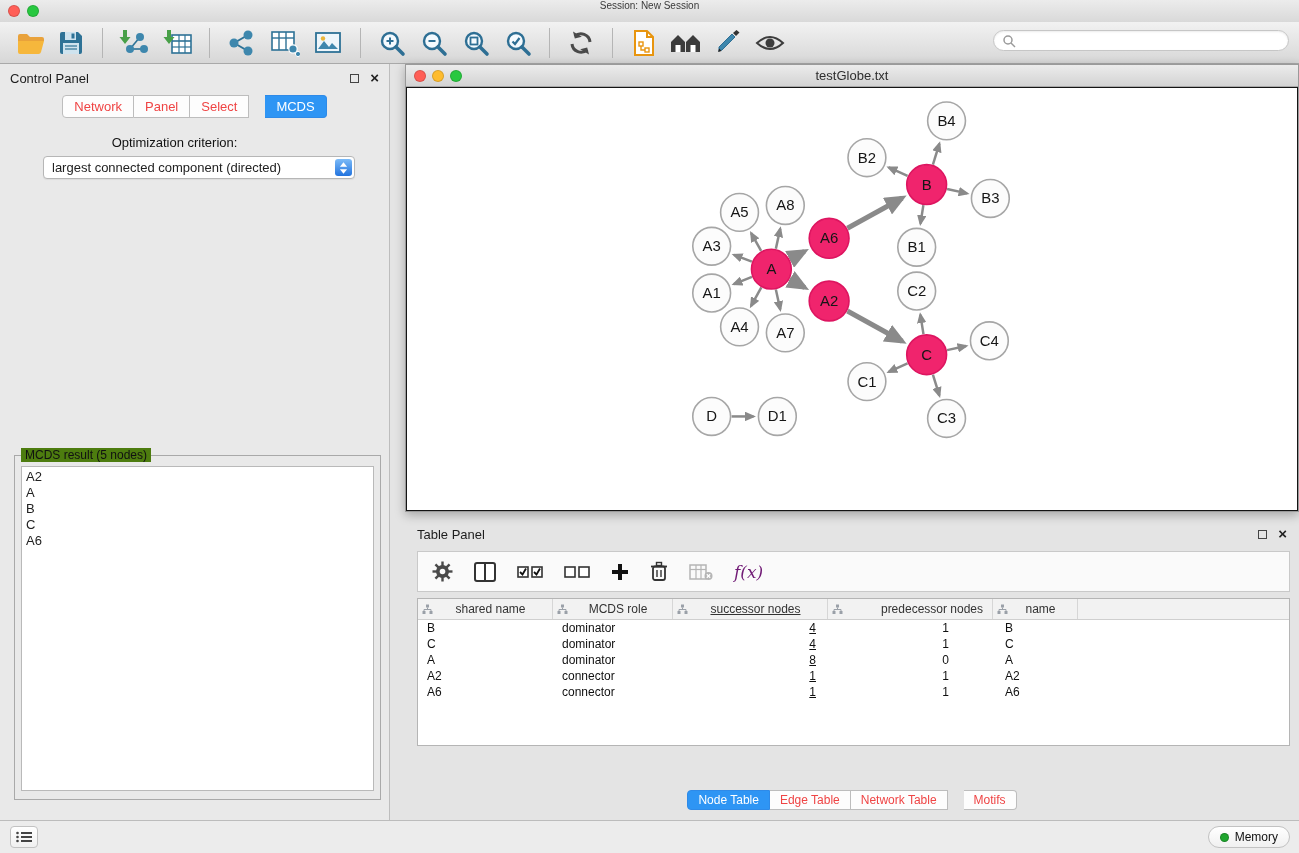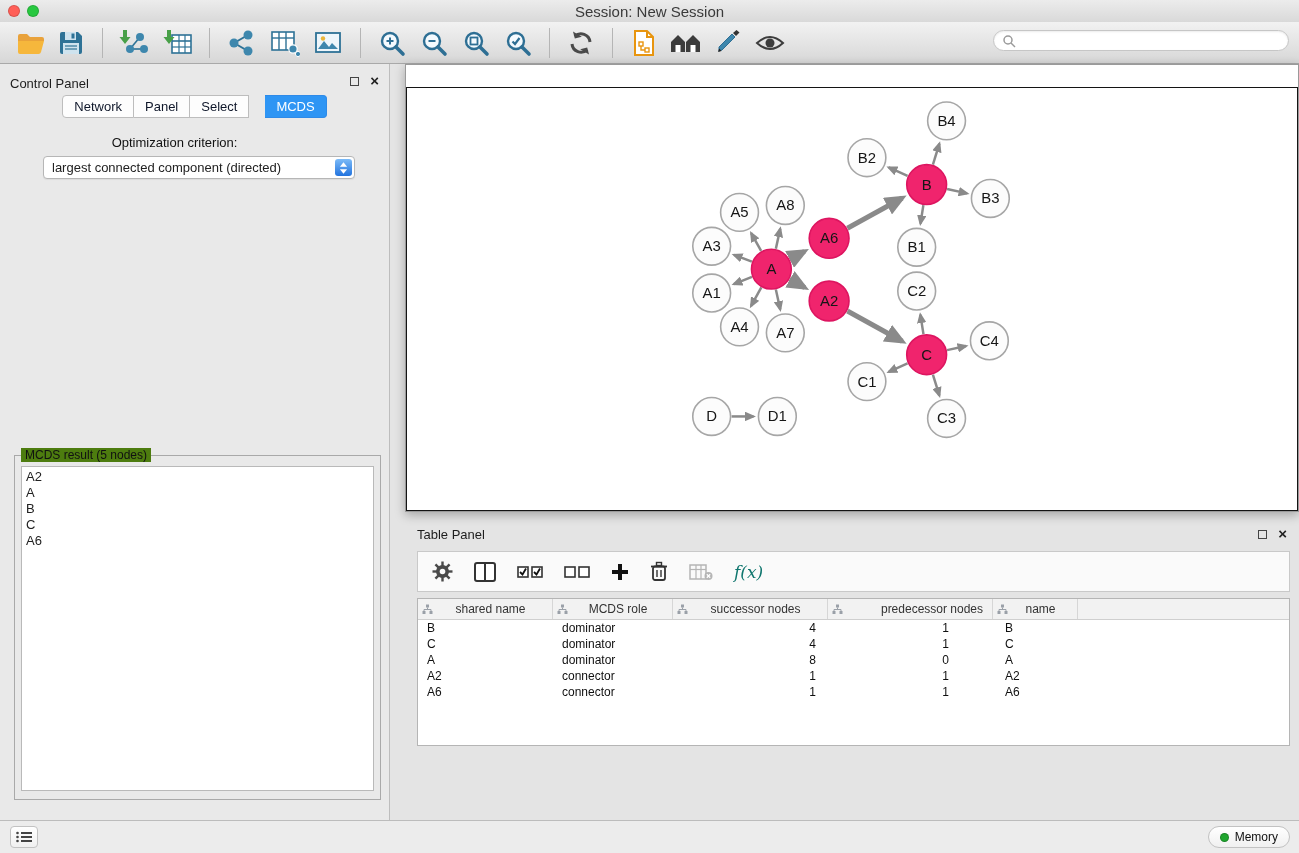--- a/index.html
+++ b/index.html
@@ -2,22 +2,22 @@
 <html><head>
 <meta charset="utf-8">
 <style>
   *{margin:0;padding:0;box-sizing:border-box;}
   html,body{width:1299px;height:853px;}
   body{font-family:"Liberation Sans",sans-serif;background:#e4e4e4;position:relative;overflow:hidden;color:#222;}
 
   
   .titlebar{position:absolute;top:0;left:0;right:0;height:22px;
     background:linear-gradient(#ececec,#d9d9d9);
-    display:flex;align-items:center;justify-content:center;
-    font-size:15px;color:#3a3a3a;}
+    display:flex;justify-content:center;
+    font-size:10px;color:#3a3a3a;}
   .lights{position:absolute;left:8px;top:5px;display:flex;gap:7px;}
   .light{width:12px;height:12px;border-radius:50%;border:1px solid rgba(0,0,0,.15);}
   .light.red{background:#ff5f57;}
   .light.yellow{background:#febc2e;}
   .light.green{background:#28c840;}
 
   
   .toolbar{position:absolute;top:22px;left:0;right:0;height:42px;
     background:linear-gradient(#f2f2f2,#d7d7d7);border-bottom:1px solid #a9a9a9;
     display:flex;align-items:center;padding:0 14px;}
@@ -25,27 +25,27 @@
   .tb-gap6{margin-right:6px;} .tb-gap10{margin-right:10px;} .tb-gap8{margin-right:8px;}
   .tb-sep{width:1px;height:30px;background:#b5b5b5;margin:0 14px;flex:0 0 auto;}
   .search-box{position:absolute;right:10px;top:8px;width:296px;height:21px;background:#fff;
     border:1px solid #c6c6c6;border-radius:11px;display:flex;align-items:center;padding:0 8px;gap:5px;
     box-shadow:inset 0 1px 2px rgba(0,0,0,.08);}
   .search-box input{border:none;outline:none;flex:1;font-size:12px;font-family:"Liberation Sans",sans-serif;background:transparent;}
 
   
   .control-panel{position:absolute;left:0;top:64px;width:390px;bottom:33px;
     background:#e9e9e9;border-right:1px solid #bdbdbd;}
-  .panel-header{position:absolute;top:0;left:0;right:0;height:28px;display:flex;align-items:flex-start;
+  .panel-header{position:absolute;top:0;left:0;right:0;height:28px;display:flex;align-items:center;
     padding:12px 10px;font-size:13px;color:#1d1d1d;}
   .win-btns{margin-left:auto;display:flex;gap:11px;align-items:center;}
   .float-box{width:9px;height:9px;border:1.5px solid #444;display:inline-block;}
   .close-x{font-size:15px;font-weight:bold;color:#222;line-height:10px;}
   .cp-tabs{position:absolute;top:31px;left:0;right:0;display:flex;justify-content:center;}
-  .seg-tab{font-size:13px;padding:3px 11px;background:#fdfdfd;border:1px solid #bdbdbd;border-left-width:0;color:#0f172a;}
+  .seg-tab{font-size:13px;padding:3px 11px;background:#fdfdfd;border:1px solid #bdbdbd;border-left-width:0;color:#ef4444;}
   .seg-tab:first-child{border-left-width:1px;border-top-left-radius:4px;border-bottom-left-radius:4px;}
   .seg-tab:last-child{border-top-right-radius:4px;border-bottom-right-radius:4px;margin-left:16px;}
   .seg-tab.active{background:#2e95f4;border-color:#2e8ae8;color:#fff;}
   .opt-label{position:absolute;top:71px;left:0;right:40px;text-align:center;font-size:13px;color:#111;}
   .combo{position:absolute;top:92px;left:43px;width:312px;height:23px;background:#fff;
     border:1px solid #b6b6b6;border-radius:4px;display:flex;align-items:center;
     font-size:13px;padding:0 24px 0 8px;box-shadow:0 1px 1px rgba(0,0,0,.06);white-space:nowrap;overflow:hidden;}
   .stepper{position:absolute;right:2px;top:2px;width:17px;height:17px;border-radius:3px;
     background:linear-gradient(#7cbbf8,#2273de);display:flex;align-items:center;justify-content:center;}
   .btn-row{position:absolute;top:126px;left:0;right:0;display:flex;justify-content:center;gap:13px;}
@@ -69,31 +69,31 @@
   #graph-svg{width:100%;height:100%;display:block;}
   .node-label{font-family:"Liberation Sans",sans-serif;font-size:15px;fill:#161616;}
 
   
   .table-panel{position:absolute;left:405px;top:522px;right:0;bottom:33px;}
   .tp-header{position:absolute;top:0;left:0;right:0;height:24px;display:flex;align-items:center;
     padding:0 12px;font-size:13px;color:#1d1d1d;}
   .tp-toolbar{position:absolute;top:29px;left:12px;right:9px;height:41px;background:#fafafa;
     border:1px solid #c9c9c9;display:flex;align-items:center;gap:21px;padding:0 14px;}
   .tp-tool{display:flex;align-items:center;justify-content:center;}
-  .fx{font-family:"DejaVu Serif",serif;font-style:italic;font-size:17px;color:#0f766e;}
+  .fx{font-family:"DejaVu Serif",serif;font-style:italic;font-size:17px;color:#701a75;}
   .tp-table{position:absolute;top:76px;left:12px;right:9px;height:148px;background:#fff;
     border:1px solid #b5b5b5;overflow:hidden;}
   .thead{display:flex;border-bottom:1px solid #cfcfcf;background:#f2f2f2;}
   .th{display:flex;align-items:center;height:20px;font-size:12px;color:#333;
     border-right:1px solid #d6d6d6;padding:0 4px;background:#f2f2f2;}
   .th .th-label{flex:1;text-align:center;}
   .col-ico{display:flex;align-items:center;}
   .tr{display:flex;height:16px;align-items:center;font-size:12px;color:#101010;}
   .td{overflow:hidden;white-space:nowrap;}
-  .c0{width:135px;} .c1{width:120px;} .c2{width:155px;} .c3{width:165px;gap:33px;} .c4{width:85px;} .cfill{flex:1;border-right:none;}
+  .c0{width:135px;} .c1{width:120px;} .c2{width:155px;text-decoration:underline;} .c3{width:165px;gap:33px;} .c4{width:85px;} .cfill{flex:1;border-right:none;}
   .td.c0{padding-left:9px;} .td.c1{padding-left:9px;}
   .td.c2{text-align:right;padding-right:12px;} .td.c3{text-align:right;padding-right:44px;}
   .td.c4{padding-left:12px;}
   .tp-tabs{position:absolute;top:268px;left:0;right:0;display:flex;justify-content:center;}
   .bt-tab{font-size:12px;padding:2px 10px;}
 
   
   .statusbar{position:absolute;left:0;right:0;bottom:0;height:33px;background:#ececec;border-top:1px solid #bcbcbc;}
   .status-left-btn{position:absolute;left:10px;top:5px;width:28px;height:22px;background:linear-gradient(#fff,#f0f0f0);
     border:1px solid #c2c2c2;border-radius:4px;display:flex;align-items:center;justify-content:center;}
@@ -286,20 +286,28 @@
         <div class="mcds-item">A2</div>
         <div class="mcds-item">A</div>
         <div class="mcds-item">B</div>
         <div class="mcds-item">C</div>
         <div class="mcds-item">A6</div>
       </div>
   </div>
 </div>
 
 <div class="net-window">
+  <div class="net-titlebar">
+    <div class="net-lights">
+      <span class="light red"></span>
+      <span class="light yellow"></span>
+      <span class="light green"></span>
+    </div>
+    <span>testGlobe.txt</span>
+  </div>
   <div class="net-content">
     <svg id="graph-svg" viewBox="0 0 892 424">
       <defs>
         <marker id="arrowhead" markerWidth="4.6" markerHeight="3.8" refX="3.4" refY="1.9" orient="auto">
           <path d="M0,0 L4.4,1.9 L0,3.8 Z" fill="#8a8a8a"></path>
         </marker>
       </defs>
     <line x1="345.5" y1="189.8" x2="327.3" y2="197.1" stroke="#8a8a8a" stroke-width="2.5" marker-end="url(#arrowhead)"></line>
         <line x1="345.4" y1="174.5" x2="327.4" y2="167.6" stroke="#8a8a8a" stroke-width="2.5" marker-end="url(#arrowhead)"></line>
         <line x1="354.9" y1="200.4" x2="344.6" y2="219.0" stroke="#8a8a8a" stroke-width="2.5" marker-end="url(#arrowhead)"></line>
@@ -570,20 +578,26 @@
         <div class="tr">
           <div class="td c0">A6</div>
           <div class="td c1">connector</div>
           <div class="td c2">1</div>
           <div class="td c3">1</div>
           <div class="td c4">A6</div>
           <div class="td cfill"></div>
         </div>
       </div>
   </div>
+  <div class="tp-tabs" id="tp-tabs">
+      <div class="seg-tab bt-tab active">Node Table</div>
+      <div class="seg-tab bt-tab">Edge Table</div>
+      <div class="seg-tab bt-tab">Network Table</div>
+      <div class="seg-tab bt-tab">Motifs</div>
+    </div>
 </div>
 
 <div class="statusbar">
   <span class="status-left-btn">
     <svg width="16" height="12" viewBox="0 0 16 12">
       <circle cx="1.5" cy="2" r="1.3" fill="#444"></circle>
         <rect x="5" y="1" width="11" height="2" fill="#444"></rect>
       <circle cx="1.5" cy="6" r="1.3" fill="#444"></circle>
         <rect x="5" y="5" width="11" height="2" fill="#444"></rect>
       <circle cx="1.5" cy="10" r="1.3" fill="#444"></circle>

